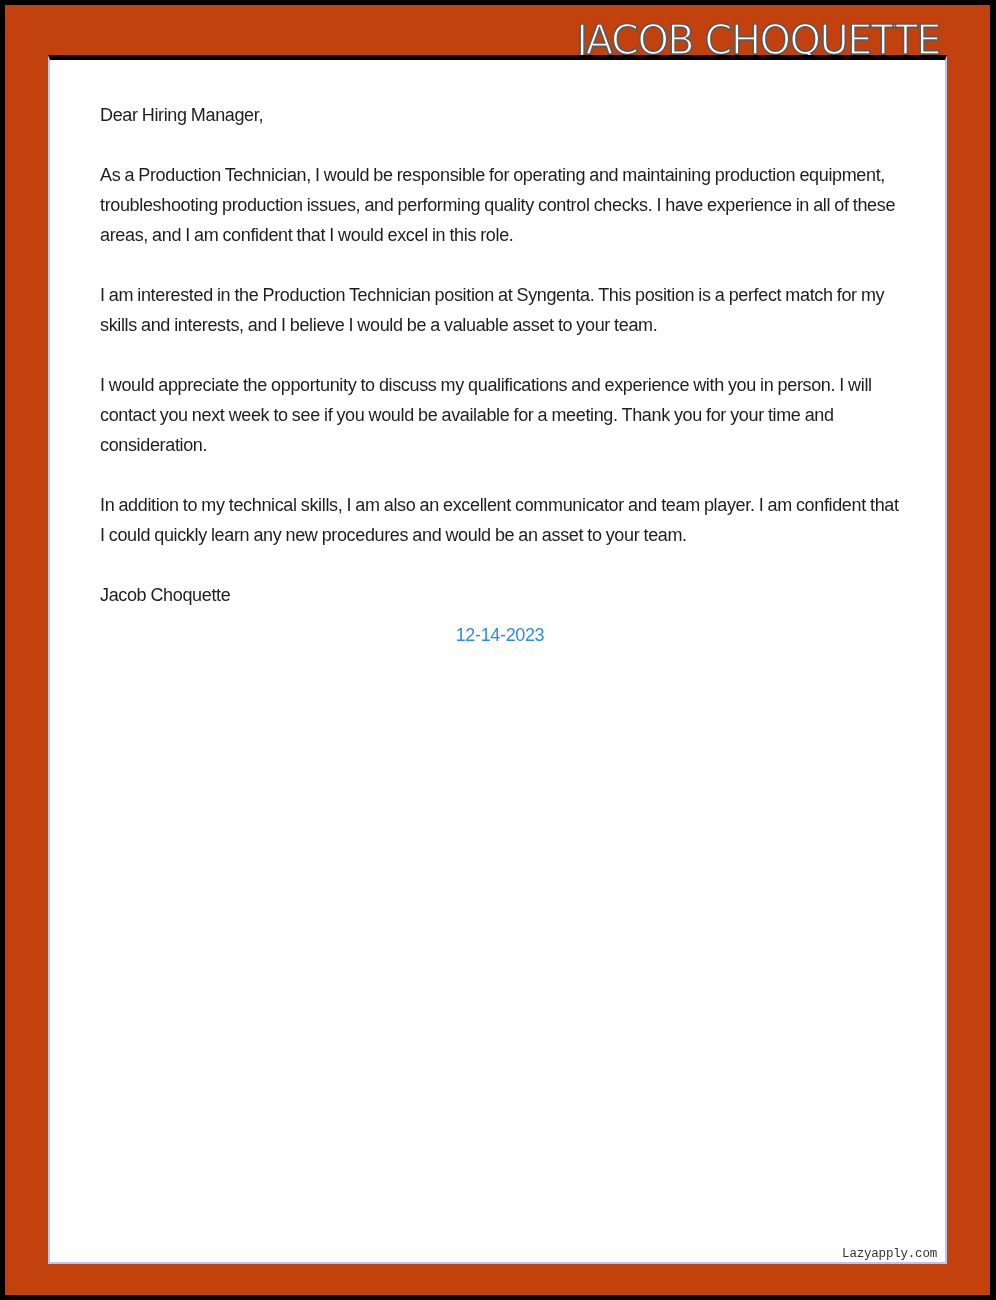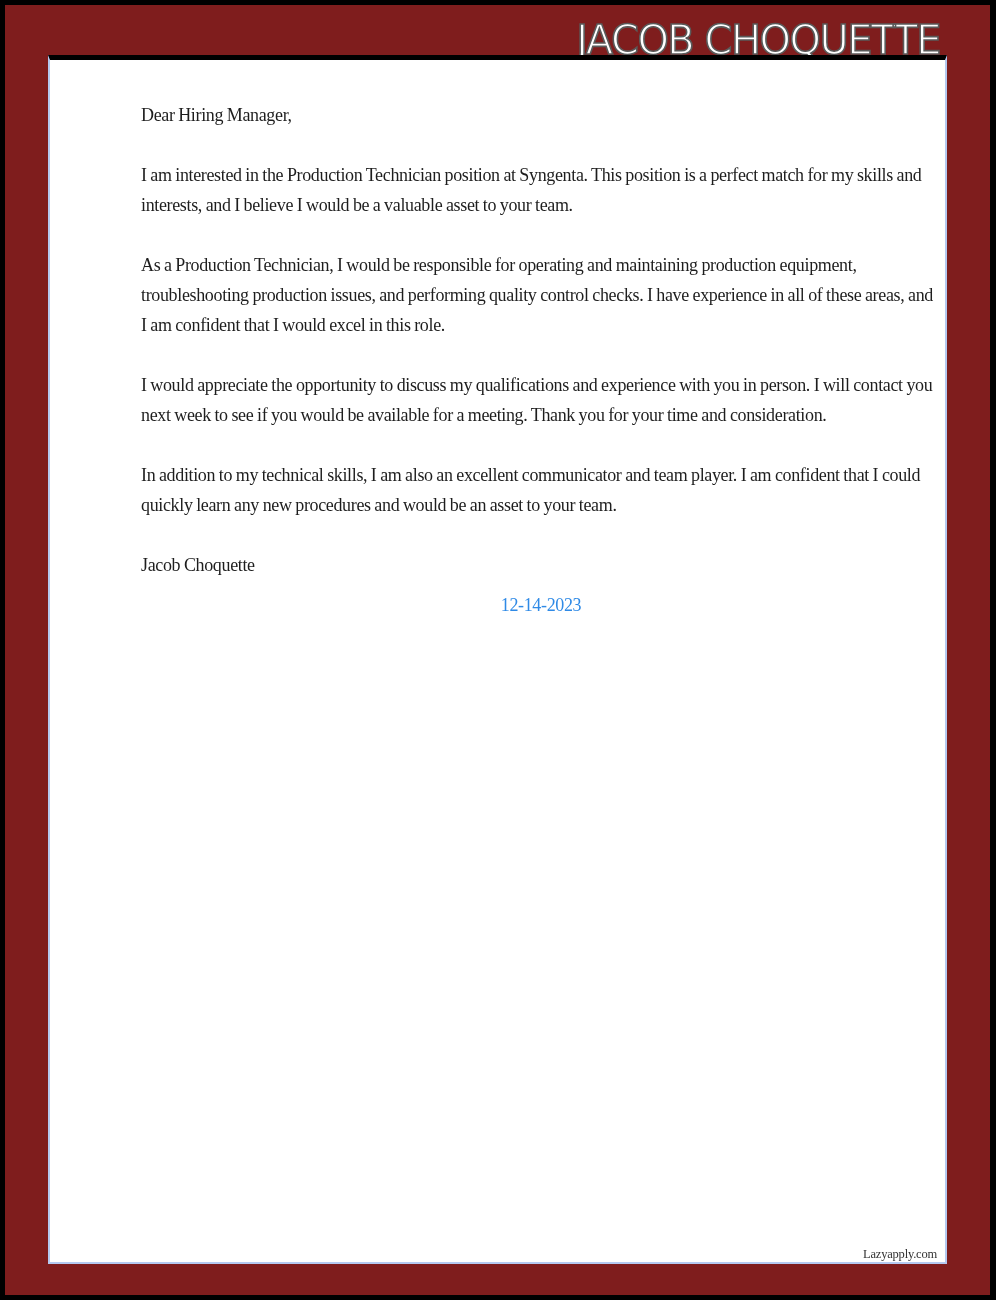--- a/index.html
+++ b/index.html
@@ -12,21 +12,21 @@
       background: #000;
       position: relative;
       overflow: hidden;
     }
     .frame {
       position: absolute;
       left: 5px;
       top: 5px;
       width: 985px;
       height: 1290px;
-      background: #7f1d1d;
+      background: #c2410c;
     }
     .title {
       position: absolute;
       right: 50px;
       top: 13px;
       margin: 0;
       font-family: "DejaVu Sans", sans-serif;
       font-weight: normal;
       font-size: 40px;
       line-height: 44px;
@@ -45,60 +45,59 @@
       border-top: 5px solid #000;
       border-left: 2px solid #b5c9f0;
       border-right: 2px solid #b5c9f0;
       border-bottom: 2px solid #b5c9f0;
     }
     .letter {
       position: absolute;
       left: 50px;
       top: 40px;
       width: 800px;
-      font-family: Liberation Serif, serif;
+      font-family: Liberation Sans, sans-serif;
       font-size: 18px;
       line-height: 30px;
       color: #1e1e1e;
       letter-spacing: -0.35px;
       word-spacing: -0.5px;
-      margin-left: 41px;
     }
     .letter p {
       margin: 0 0 30px 0;
     }
     .letter p.tight {
       margin-bottom: 10px;
     }
     .date {
       color: #2f8ae6;
       text-align: center;
     }
     .footer-brand {
       position: absolute;
       right: 8px;
       bottom: 0px;
-      font-family: Liberation Serif, serif;
+      font-family: Liberation Mono, monospace;
       font-size: 12.5px;
       line-height: 16px;
       color: #333;
       letter-spacing: -0.2px;
     }
   </style>
 </head>
 <body>
 
 <div class="frame">
   <h1 class="title">JACOB CHOQUETTE</h1>
 
   <div class="page">
     <div class="letter">
       <p>Dear Hiring Manager,</p>
+      <p>As a Production Technician, I would be responsible for operating and maintaining production equipment, troubleshooting production issues, and performing quality control checks. I have experience in all of these areas, and I am confident that I would excel in this role.</p>
       <p>I am interested in the Production Technician position at Syngenta. This position is a perfect match for my skills and interests, and I believe I would be a valuable asset to your team.</p>
-      <p>As a Production Technician, I would be responsible for operating and maintaining production equipment, troubleshooting production issues, and performing quality control checks. I have experience in all of these areas, and I am confident that I would excel in this role.</p>
       <p>I would appreciate the opportunity to discuss my qualifications and experience with you in person. I will contact you next week to see if you would be available for a meeting. Thank you for your time and consideration.</p>
       <p>In addition to my technical skills, I am also an excellent communicator and team player. I am confident that I could quickly learn any new procedures and would be an asset to your team.</p>
       <p class="tight">Jacob Choquette</p>
       <p class="date">12-14-2023</p>
     </div>
     <div class="footer-brand">Lazyapply.com</div>
   </div>
 </div>
 
 </body></html>

